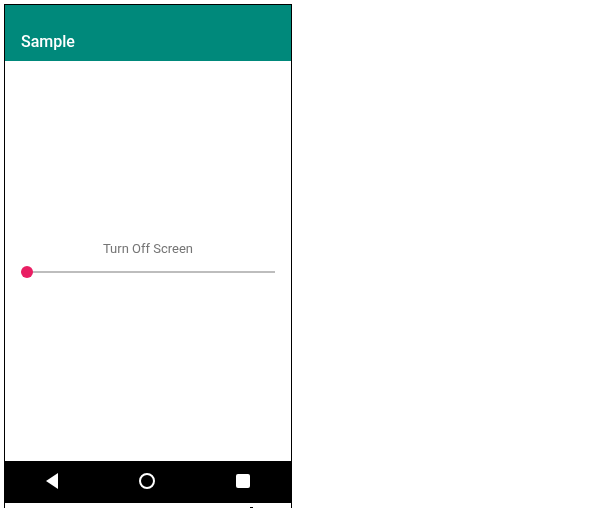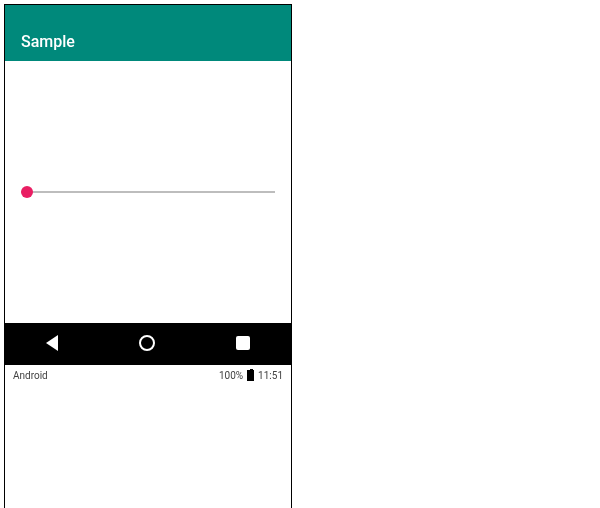--- a/index.html
+++ b/index.html
@@ -1,17 +1,17 @@
 <!DOCTYPE html>
 <html><head>
   <meta charset="utf-8">
   <style>
     * { box-sizing: border-box; margin: 0; padding: 0; }
     body { font-family: Roboto, Arial, sans-serif; background: #fff; display: flex; gap: 8px; padding: 4px; }
-    .phone { border: 1px solid #000; width: 288px; height: 360px; background: #fff; display: flex; flex-direction: column; position: relative; overflow: hidden; }
+    .phone { border: 1px solid #000; width: 288px; height: 498px; background: #fff; display: flex; flex-direction: column; position: relative; overflow: hidden; }
     
     
     .appbar { background: #00897b; color: #fff; height: 56px; display: flex; align-items: flex-end; padding: 0 16px 10px; font-size: 16px; font-weight: 500; }
     .left-content { flex: 1; display: flex; flex-direction: column; justify-content: center; align-items: center; padding: 0 16px; }
     .left-content .label { color: #757575; font-size: 13px; text-align:center; margin-bottom: 6px; }
     .seekbar { position: relative; width: 100%; height: 20px; }
     .seekbar .track { position: absolute; left: 0; right: 0; top: 50%; height: 2px; background: #bdbdbd; transform: translateY(-50%); }
     .seekbar .thumb { position: absolute; left: 6px; top: 50%; width: 12px; height: 12px; border-radius: 50%; background: #e91e63; transform: translate(-50%, -50%); }
     .navbar { background: #000; height: 40px; display: flex; justify-content: space-around; align-items: center; margin-top: auto; }
     .nav-tri { width:0;height:0;border-top:8px solid transparent;border-bottom:8px solid transparent;border-right:12px solid #fff; }
@@ -28,20 +28,21 @@
   </style>
 </head>
 <body>
 
 <div class="container">
 <div class="phone">
   <div class="appbar">
     <span>Sample</span>
   </div>
   <div class="left-content">
+    <div class="label">Turn Off Screen</div>
     <div class="seekbar">
       <div class="track"></div>
       <div class="thumb"></div>
     </div>
   </div>
   <div class="navbar">
     <div class="nav-tri"></div>
     <div class="nav-circle"></div>
     <div class="nav-square"></div>
   </div>

